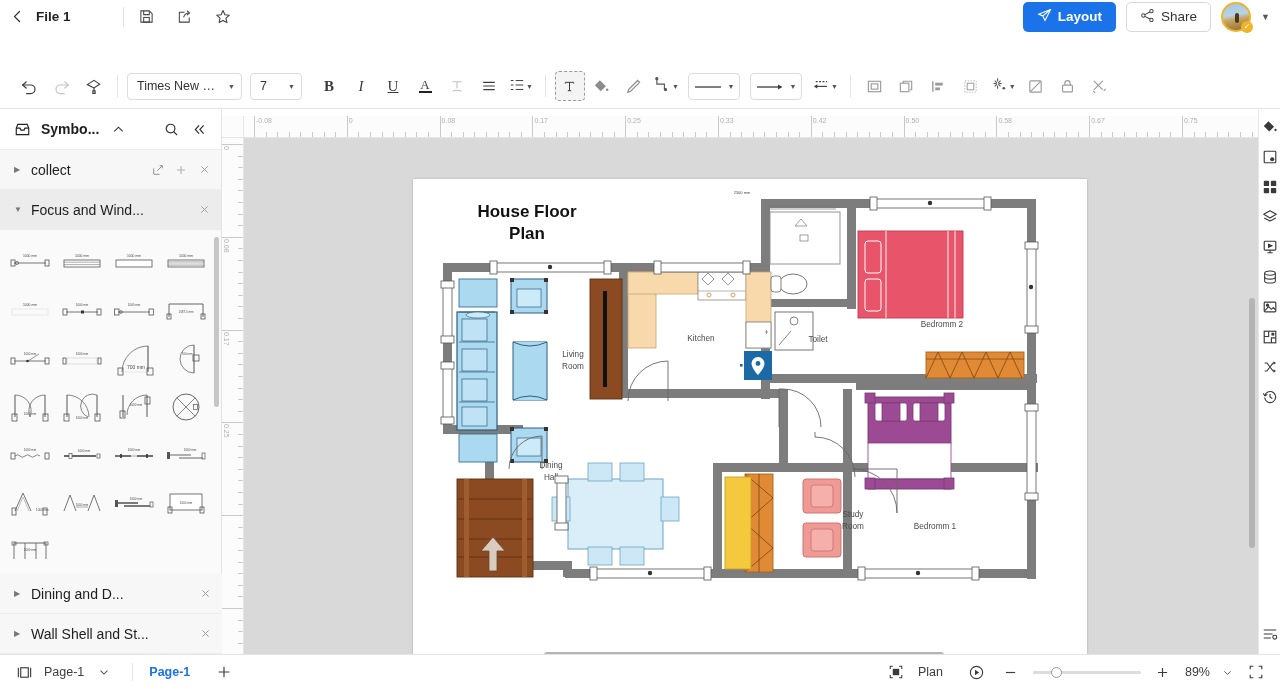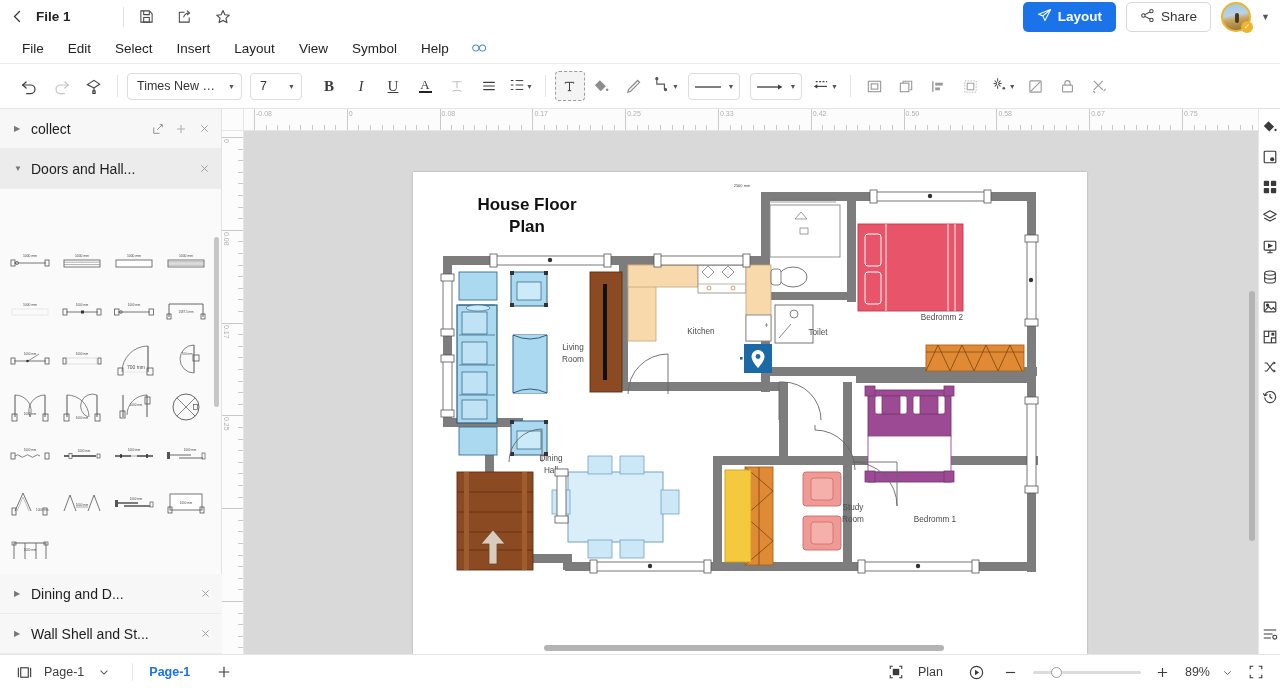--- a/index.html
+++ b/index.html
@@ -127,21 +127,21 @@
     cursor:pointer; border-radius:3px;
   }
   .lp-scroll {
     position:absolute; right:2px; top:128px; width:5px; height:170px;
     background:#c6c6c6; border-radius:3px;
   }
   .lp-bottom { position:absolute; left:0; bottom:0; width:222px; }
 
   
   .canvas-area {
-    position:absolute; left:222px; top:109px; width:1036px; height:545px; background:#0f766e;
+    position:absolute; left:222px; top:116px; width:1036px; height:545px; background:#0f766e;
   }
   .ruler-h {
     position:absolute; left:22px; top:0; width:1014px; height:22px;
     background:#fcfcfc; border-bottom:1px solid #e6e6e6; overflow:hidden;
   }
   .ruler-v {
     position:absolute; left:0; top:22px; width:22px; height:523px;
     background:#fcfcfc; border-right:1px solid #e6e6e6; overflow:hidden;
   }
   .ruler-corner { position:absolute; left:0; top:0; width:22px; height:22px; background:#fcfcfc;
@@ -255,36 +255,20 @@
         <span>Share</span>
       </button>
       <div class="avatar-wrap">
         <div class="avatar"></div>
         <div class="avatar-badge">✓</div>
       </div>
       <div class="caret-dn">▼</div>
     </div>
   </div>
 
-  <div class="menubar">
-    <div class="menu-item">File</div>
-    <div class="menu-item">Edit</div>
-    <div class="menu-item">Select</div>
-    <div class="menu-item">Insert</div>
-    <div class="menu-item">Layout</div>
-    <div class="menu-item">View</div>
-    <div class="menu-item">Symbol</div>
-    <div class="menu-item">Help</div>
-    <div class="menu-icon">
-      <svg width="17" height="12" viewBox="0 0 20 12" fill="none" stroke="#4c8bd9" stroke-width="1.2">
-        <circle cx="5.6" cy="6" r="3.6"></circle>
-          <circle cx="13.6" cy="6" r="3.6"></circle>
-      </svg>
-    </div>
-  </div>
 
   <div class="toolbar">
     <div class="tool">
       <svg width="17" height="17" viewBox="0 0 18 18" fill="none" stroke="#3c3c3c" stroke-width="1.3" stroke-linecap="round">
         <path d="M5.4 4.2 1.8 7.4 5.4 10.6"></path>
           <path d="M1.8 7.4h8.4a4.6 4.6 0 0 1 0 9.2H6"></path>
       </svg>
     </div>
     <div class="tool disabled">
       <svg width="17" height="17" viewBox="0 0 18 18" fill="none" stroke="#c4c4c4" stroke-width="1.3" stroke-linecap="round">
@@ -438,20 +422,47 @@
     </div>
     <div class="tool muted">
       <svg width="17" height="17" viewBox="0 0 18 18" fill="none" stroke="#9a9a9a" stroke-width="1.2">
         <path d="M3 3l9.5 9.5M12.5 3 3 12.5"></path>
           <path d="M2.4 13.6 4.4 15.6M13.6 13.6l2-2"></path>
       </svg>
     </div>
   </div>
 
   <div class="leftpanel">
+    <div class="lp-header">
+      <span class="lp-h-ic">
+        <svg width="17" height="17" viewBox="0 0 18 18" fill="none" stroke="#222" stroke-width="1.2">
+          <path d="M2.4 7.6 4 3.6h10L15.6 7.6v6.8H2.4z"></path>
+            <path d="M2.4 7.6h4l.9 2h3.4l.9-2h4.0"></path>
+        </svg>
+      </span>
+      <span class="lp-title">Symbo...</span>
+      <span class="lp-h-ic">
+        <svg width="13" height="13" viewBox="0 0 14 14" fill="none" stroke="#333" stroke-width="1.2">
+            <path d="M2.5 9 7 4.5 11.5 9"></path>
+          </svg>
+      </span>
+      <span class="lp-h-right">
+        <span class="lp-h-ic">
+          <svg width="15" height="15" viewBox="0 0 16 16" fill="none" stroke="#333" stroke-width="1.3">
+              <circle cx="7" cy="7" r="4.6"></circle>
+              <path d="M10.4 10.4 14 14"></path>
+            </svg>
+        </span>
+        <span class="lp-h-ic">
+          <svg width="15" height="15" viewBox="0 0 16 16" fill="none" stroke="#333" stroke-width="1.3">
+            <path d="M7.6 3.6 3.6 8l4 4.4M12.4 3.6 8.4 8l4 4.4"></path>
+          </svg>
+        </span>
+      </span>
+    </div>
 
     <div class="lib-row">
       <span class="tri">▶</span>
       <span>collect</span>
       <span class="lib-actions">
         <span class="lib-act">
           <svg width="12" height="12" viewBox="0 0 14 14" fill="none" stroke="#8c8c8c" stroke-width="1.1">
               <path d="M2 5.2V12h6.8M11.8 2.2 6 8M9 2h3v3"></path>
             </svg>
         </span>
@@ -463,21 +474,21 @@
         <span class="lib-act">
           <svg width="11" height="11" viewBox="0 0 14 14" stroke="#9a9a9a" stroke-width="1.2">
               <path d="M3 3l8 8M11 3l-8 8"></path>
             </svg>
         </span>
       </span>
     </div>
 
     <div class="lib-row sel">
       <span class="tri">▼</span>
-      <span>Doors and Hall...</span>
+      <span>Focus and Wind...</span>
       <span class="lib-actions">
         <span class="lib-act">
           <svg width="11" height="11" viewBox="0 0 14 14" stroke="#9a9a9a" stroke-width="1.2">
               <path d="M3 3l8 8M11 3l-8 8"></path>
             </svg>
         </span>
       </span>
     </div>
 
     <div class="symbol-grid">

